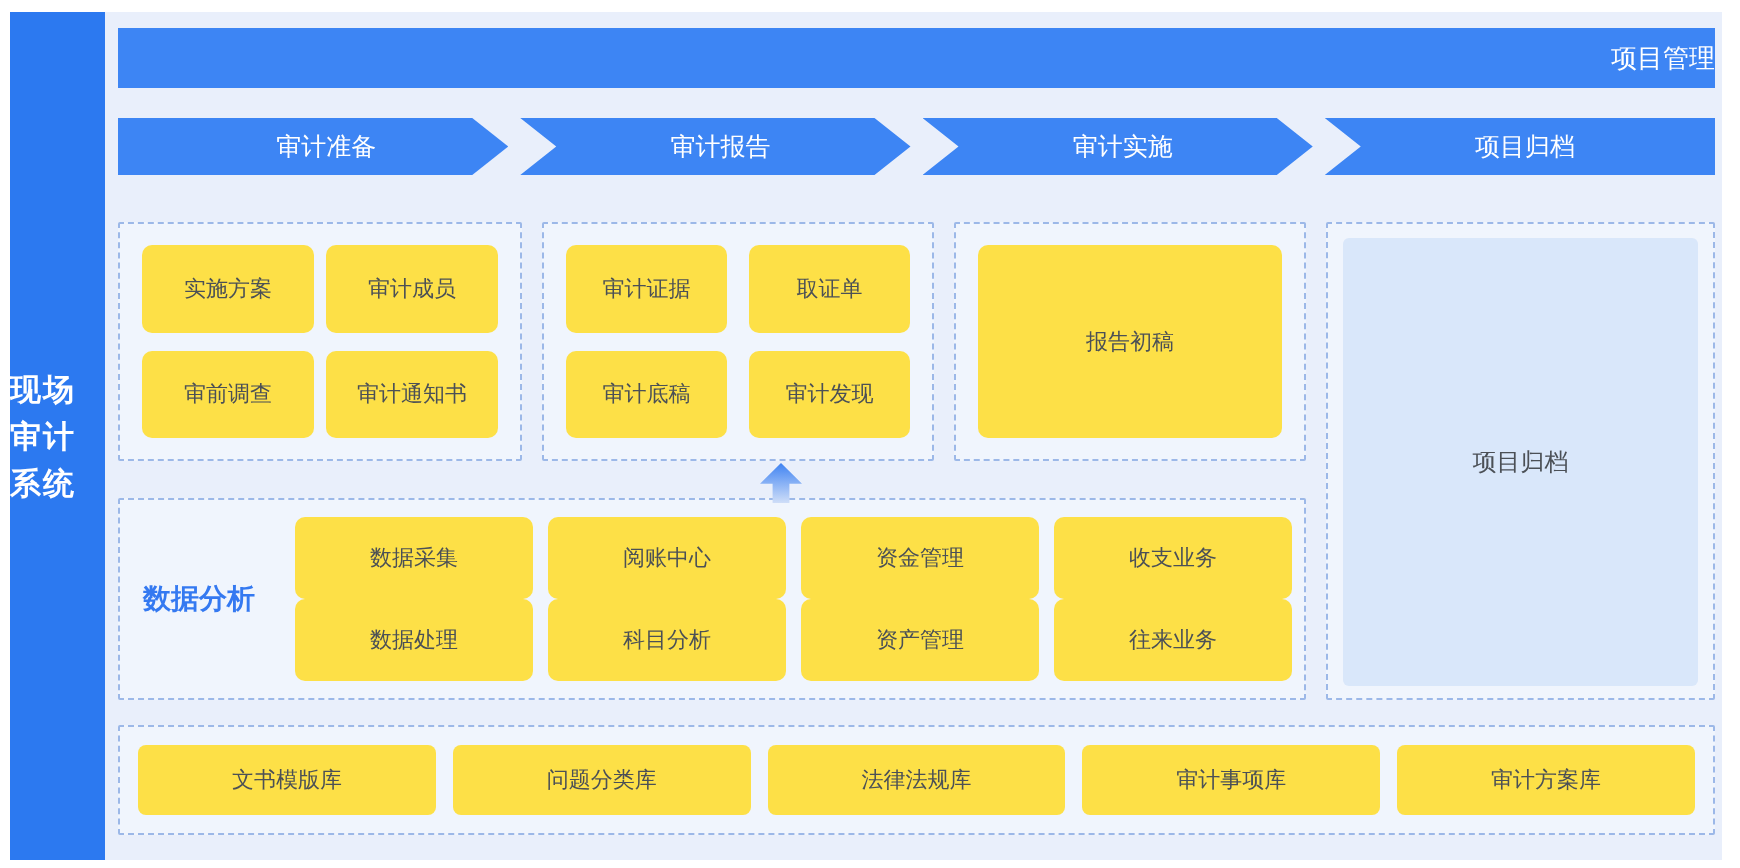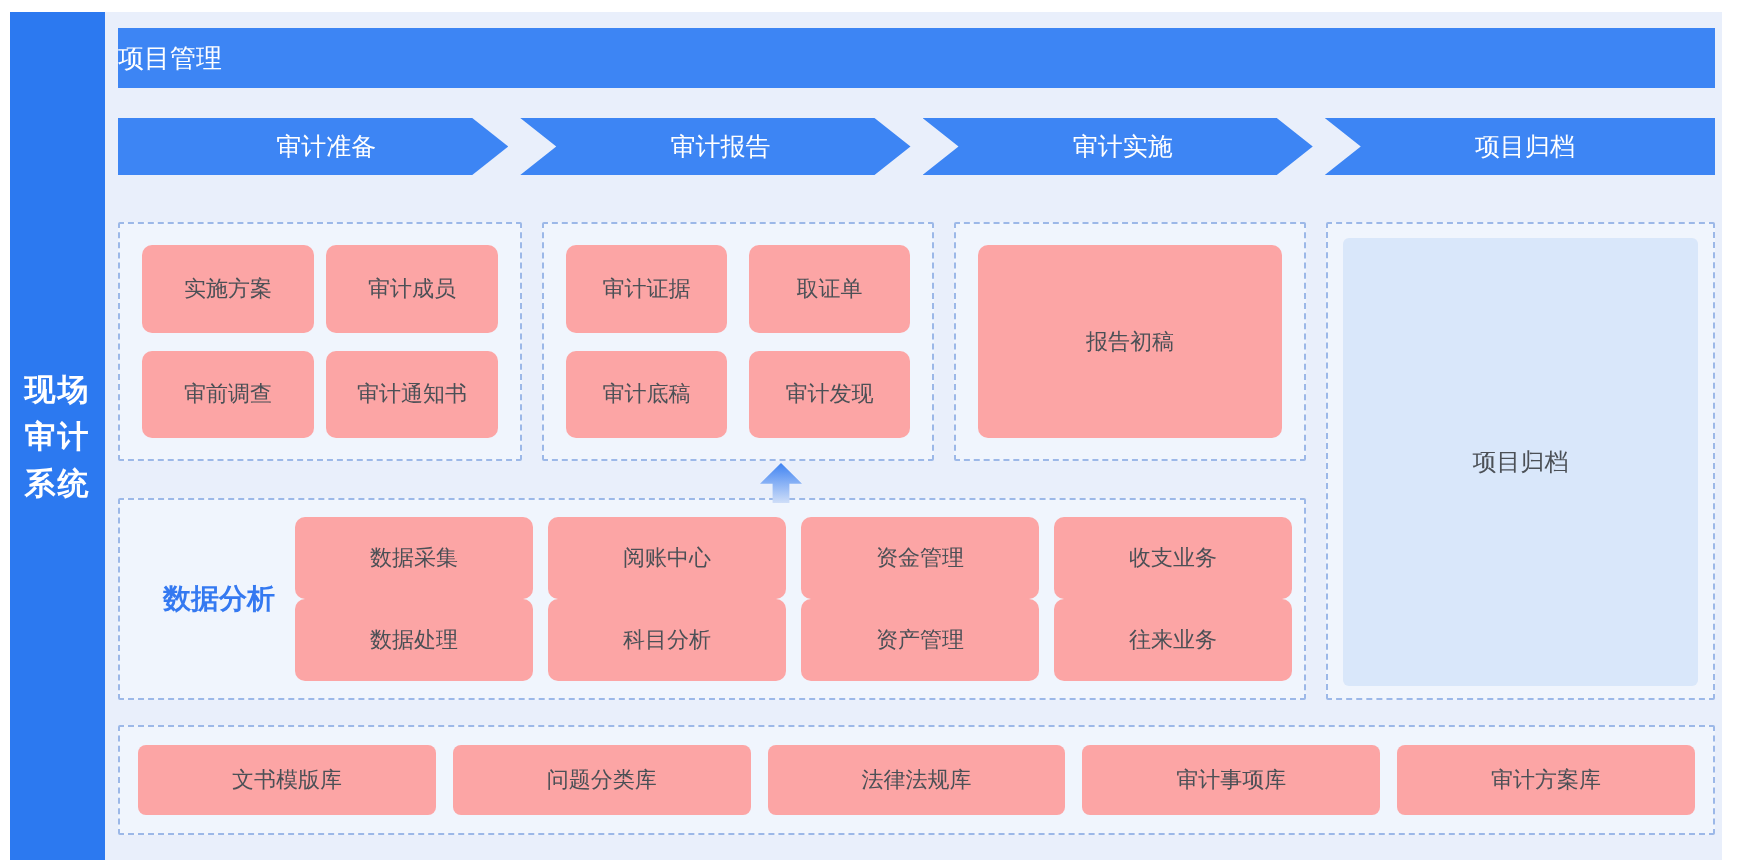--- a/index.html
+++ b/index.html
@@ -3,33 +3,33 @@
 <meta charset="utf-8">
 <style>
   html,body { margin:0; padding:0; background:#ffffff; }
   .page {
     position:relative; width:1740px; height:868px; background:#ffffff;
     font-family:"Liberation Sans","DejaVu Sans",sans-serif; overflow:hidden;
   }
   
   .sidebar {
     position:absolute; left:10px; top:12px; width:95px; height:848px;
-    background:#2c79f0; display:flex; align-items:center; justify-content:center;
+    background:#2c79f0; display:flex; align-items:center; justify-content:flex-start;
   }
   .sidebar-title { color:#ffffff; font-size:31px; font-weight:bold; line-height:47px; text-align:center; letter-spacing:2px; }
   .sidebar-title span { display:block; }
 
   
   .panel {
     position:absolute; left:105px; top:12px; width:1617px; height:848px;
     background:#e9effb; box-sizing:border-box; padding:16px 7px 0 13px;
   }
   .banner {
     height:60px; background:#3d85f4; color:#ffffff; font-size:26px; font-weight:500;
-    display:flex; align-items:center; justify-content:flex-start;
+    display:flex; align-items:center; justify-content:flex-end;
   }
 
   
   .chevrons { margin-top:30px; display:flex; gap:12px; height:57px; }
   .chev {
     flex:1; background:#3d85f4; color:#ffffff; font-size:25px;
     display:flex; align-items:center; justify-content:center;padding-left:26px;
   }
   .chev.first { clip-path:polygon(0 0, calc(100% - 36px) 0, 100% 50%, calc(100% - 36px) 100%, 0 100%); }
   .chev.mid   { clip-path:polygon(0 0, calc(100% - 36px) 0, 100% 50%, calc(100% - 36px) 100%, 0 100%, 36px 50%); }
@@ -43,35 +43,35 @@
   .cards-row { display:flex; gap:20px; height:239px; }
 
   .container {
     border:2px dashed #9cb8e8; border-radius:2px; background:#f0f5fd; box-sizing:border-box;
   }
   .col1 { width:404px; display:grid; grid-template-columns:1fr 1fr; gap:18px 12px; padding:21px 22px; }
   .col2 { width:392px; display:grid; grid-template-columns:1fr 1fr; gap:18px 22px; padding:21px 22px; }
   .col3 { width:352px; display:grid; grid-template-columns:1fr; gap:18px; padding:21px 22px; }
 
   .card {
-    background:#fca5a5; border-radius:10px; color:#4b5056; font-size:22px;
+    background:#fde047; border-radius:10px; color:#4b5056; font-size:22px;
     display:flex; align-items:center; justify-content:center; text-align:center;
   }
 
   
   .up-arrow { position:absolute; left:642px; top:241px; width:42px; height:40px; pointer-events:none; }
   .arrow-shape {
     width:100%; height:100%;
     background:linear-gradient(#3f83f2, #cfdef8);
     clip-path:polygon(50% 0, 100% 52%, 70% 52%, 70% 100%, 30% 100%, 30% 52%, 0 52%);
   }
 
   
   .da { margin-top:37px; flex:1; display:flex; align-items:center; padding:17px 12px 17px 23px; }
-  .da-label { width:152px; font-size:28px; font-weight:bold; color:#3479f1;text-align:center; }
+  .da-label { width:152px; font-size:28px; font-weight:bold; color:#3479f1; }
   .da-grid { flex:1; display:grid; grid-template-columns:repeat(4,1fr); gap:0 15px; height:100%; }
 
   
   .col4 { width:392px; padding:14px 15px 12px 15px; display:flex; }
   .big-card {
     flex:1; background:#d9e7fa; border-radius:6px; color:#4b5056; font-size:24px;
     display:flex; align-items:center; justify-content:center;
   }
 
   

